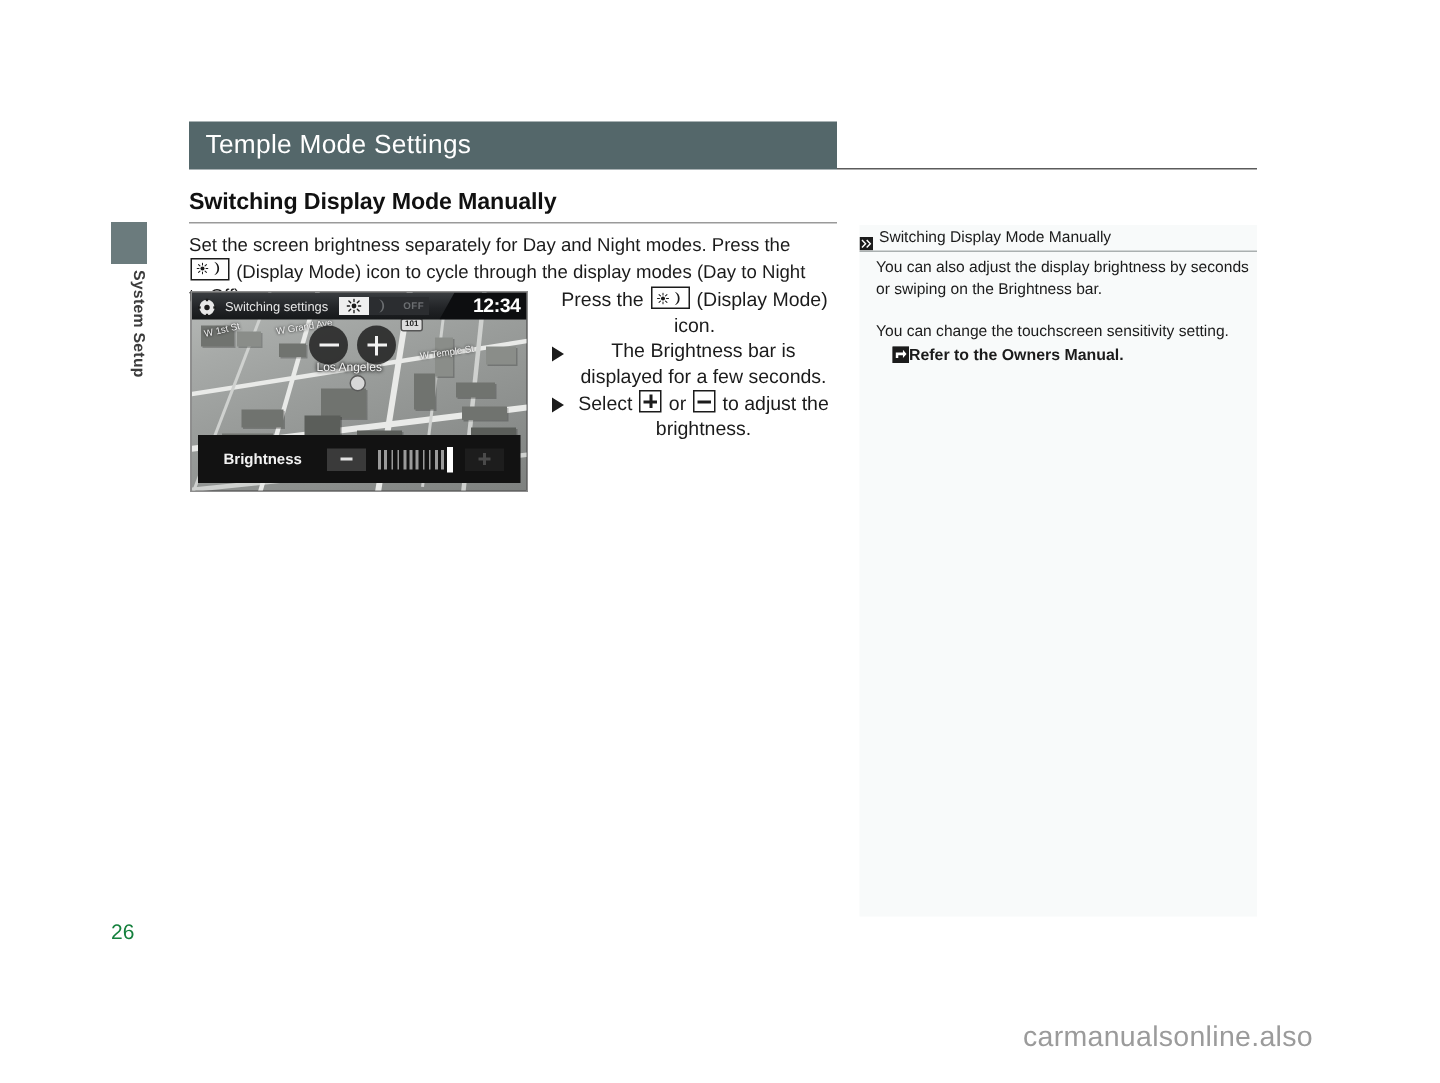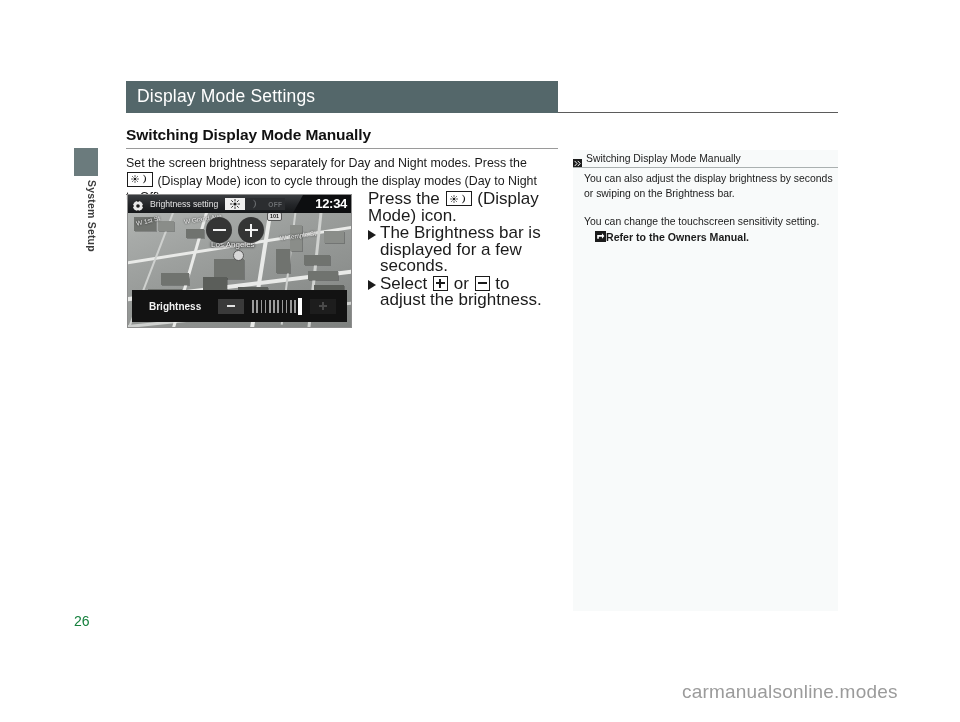--- a/index.html
+++ b/index.html
@@ -157,23 +157,24 @@
     height: 9px;
     background: #1b1b1b;
   }
 
   
   #right-col {
     position: absolute;
     left: 368px;
     top: 191px;
     width: 190px;
-    font-size: 17px;
+    font-size: 13px;
     line-height: 16.5px;
     color: #1b1b1b;
+    text-align: center;
   }
   .bullet-row {
     display: flex;
     align-items: flex-start;
     gap: 4px;
     margin-top: 1px;
   }
   .tri {
     flex: 0 0 auto;
     width: 0;
@@ -469,21 +470,21 @@
 </style>
 </head>
 <body>
 
 <div id="side-tab"></div>
 <div id="side-tab-label">System Setup</div>
 
 <div id="page-number">26</div>
 
 <div id="title-bar">
-  <div id="title-bar-text">Display Mode Settings</div>
+  <div id="title-bar-text">Temple Mode Settings</div>
 </div>
 <div id="title-rule"></div>
 
 <div id="section-heading">Switching Display Mode Manually</div>
 <div id="section-rule"></div>
 
 <div id="body-para">
   <span>Set the screen brightness separately for Day and Night modes. Press the</span><span class="icon-display-mode">
       <svg class="sun" viewBox="0 0 20 20">
         <circle cx="10" cy="10" r="3.4" fill="#1b1b1b"></circle>
@@ -555,21 +556,21 @@
         <circle cx="10" cy="10" r="8.5" fill="#e8e8e8"></circle>
         <circle cx="10" cy="10" r="3" fill="#1b1b1b"></circle>
         <g fill="#1b1b1b">
           <rect x="8.7" y="0" width="2.6" height="3"></rect>
           <rect x="8.7" y="17" width="2.6" height="3"></rect>
           <rect x="0" y="8.7" width="3" height="2.6"></rect>
           <rect x="17" y="8.7" width="3" height="2.6"></rect>
         </g>
       </svg>
     </span>
-    <span id="nav-header-title">Brightness setting</span>
+    <span id="nav-header-title">Switching settings</span>
 
     <span id="mode-switch">
       <span class="mode-seg on">
         <svg viewBox="0 0 20 20" width="10" height="10">
           <circle cx="10" cy="10" r="3.2" fill="#1b1b1b"></circle>
           <g stroke="#1b1b1b" stroke-width="1.8" stroke-linecap="round">
             <line x1="10" y1="0.8" x2="10" y2="4"></line>
             <line x1="10" y1="16" x2="10" y2="19.2"></line>
             <line x1="0.8" y1="10" x2="4" y2="10"></line>
             <line x1="16" y1="10" x2="19.2" y2="10"></line>
@@ -690,13 +691,13 @@
         <svg viewBox="0 0 12 12" width="11" height="11">
           <rect x="0" y="0" width="12" height="12" fill="#1b1b1b"></rect>
           <path d="M2.4 8.4 L2.4 4.4 L7.6 4.4 L7.6 2.4 L10.2 5.4 L7.6 8.4 L7.6 6.4 L4.2 6.4 L4.2 8.4 Z" fill="#ffffff"></path>
         </svg>
       </span>
       <span id="refer-text">Refer to the Owners Manual.</span>
     </div>
   </div>
 </div>
 
-<div id="watermark">carmanualsonline.modes</div>
+<div id="watermark">carmanualsonline.also</div>
 
 </body></html>

